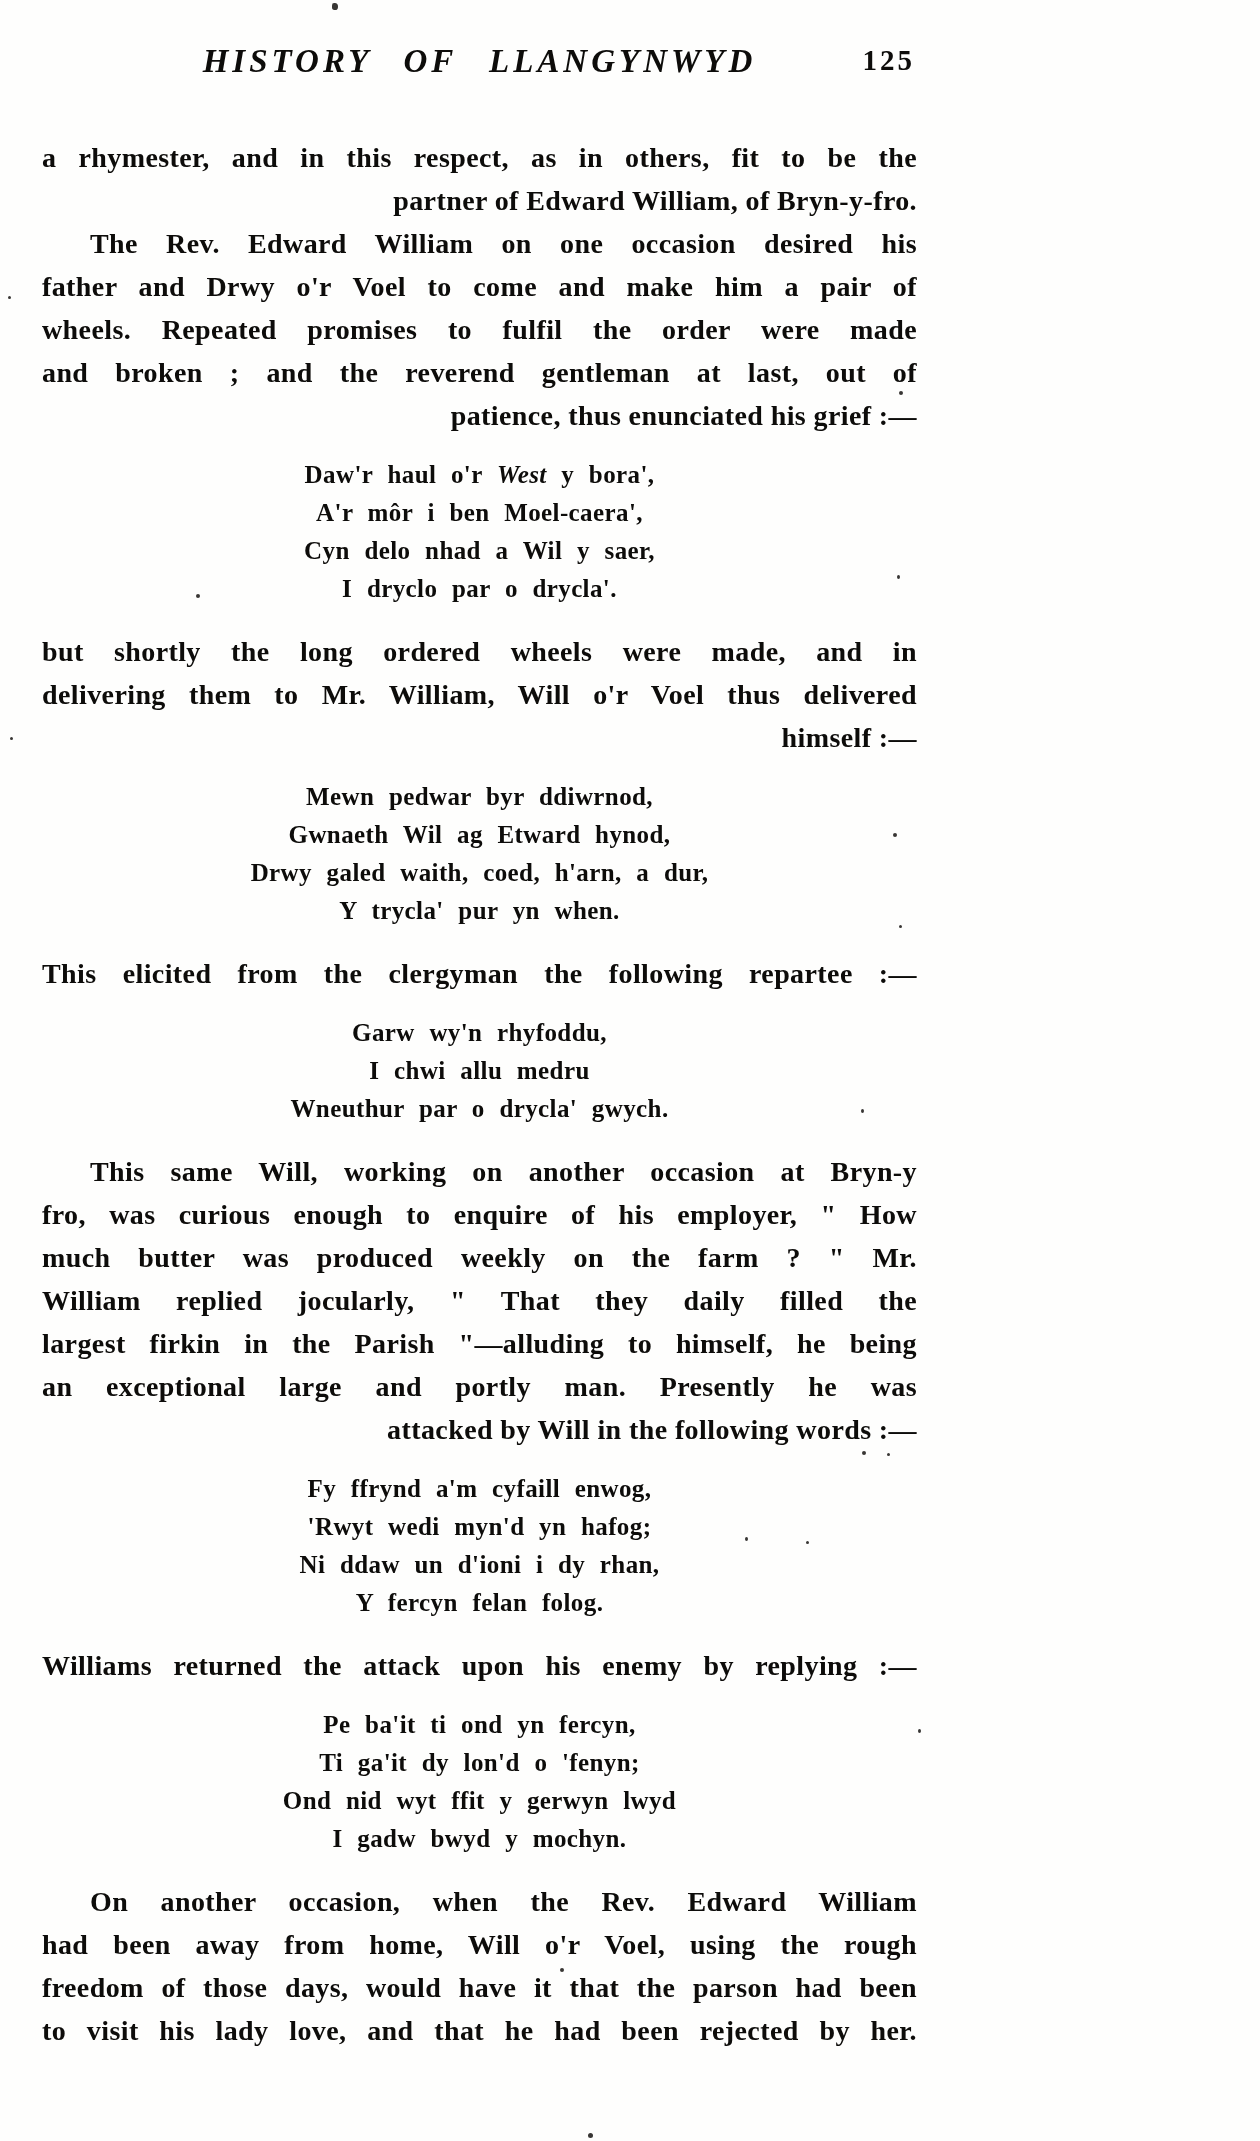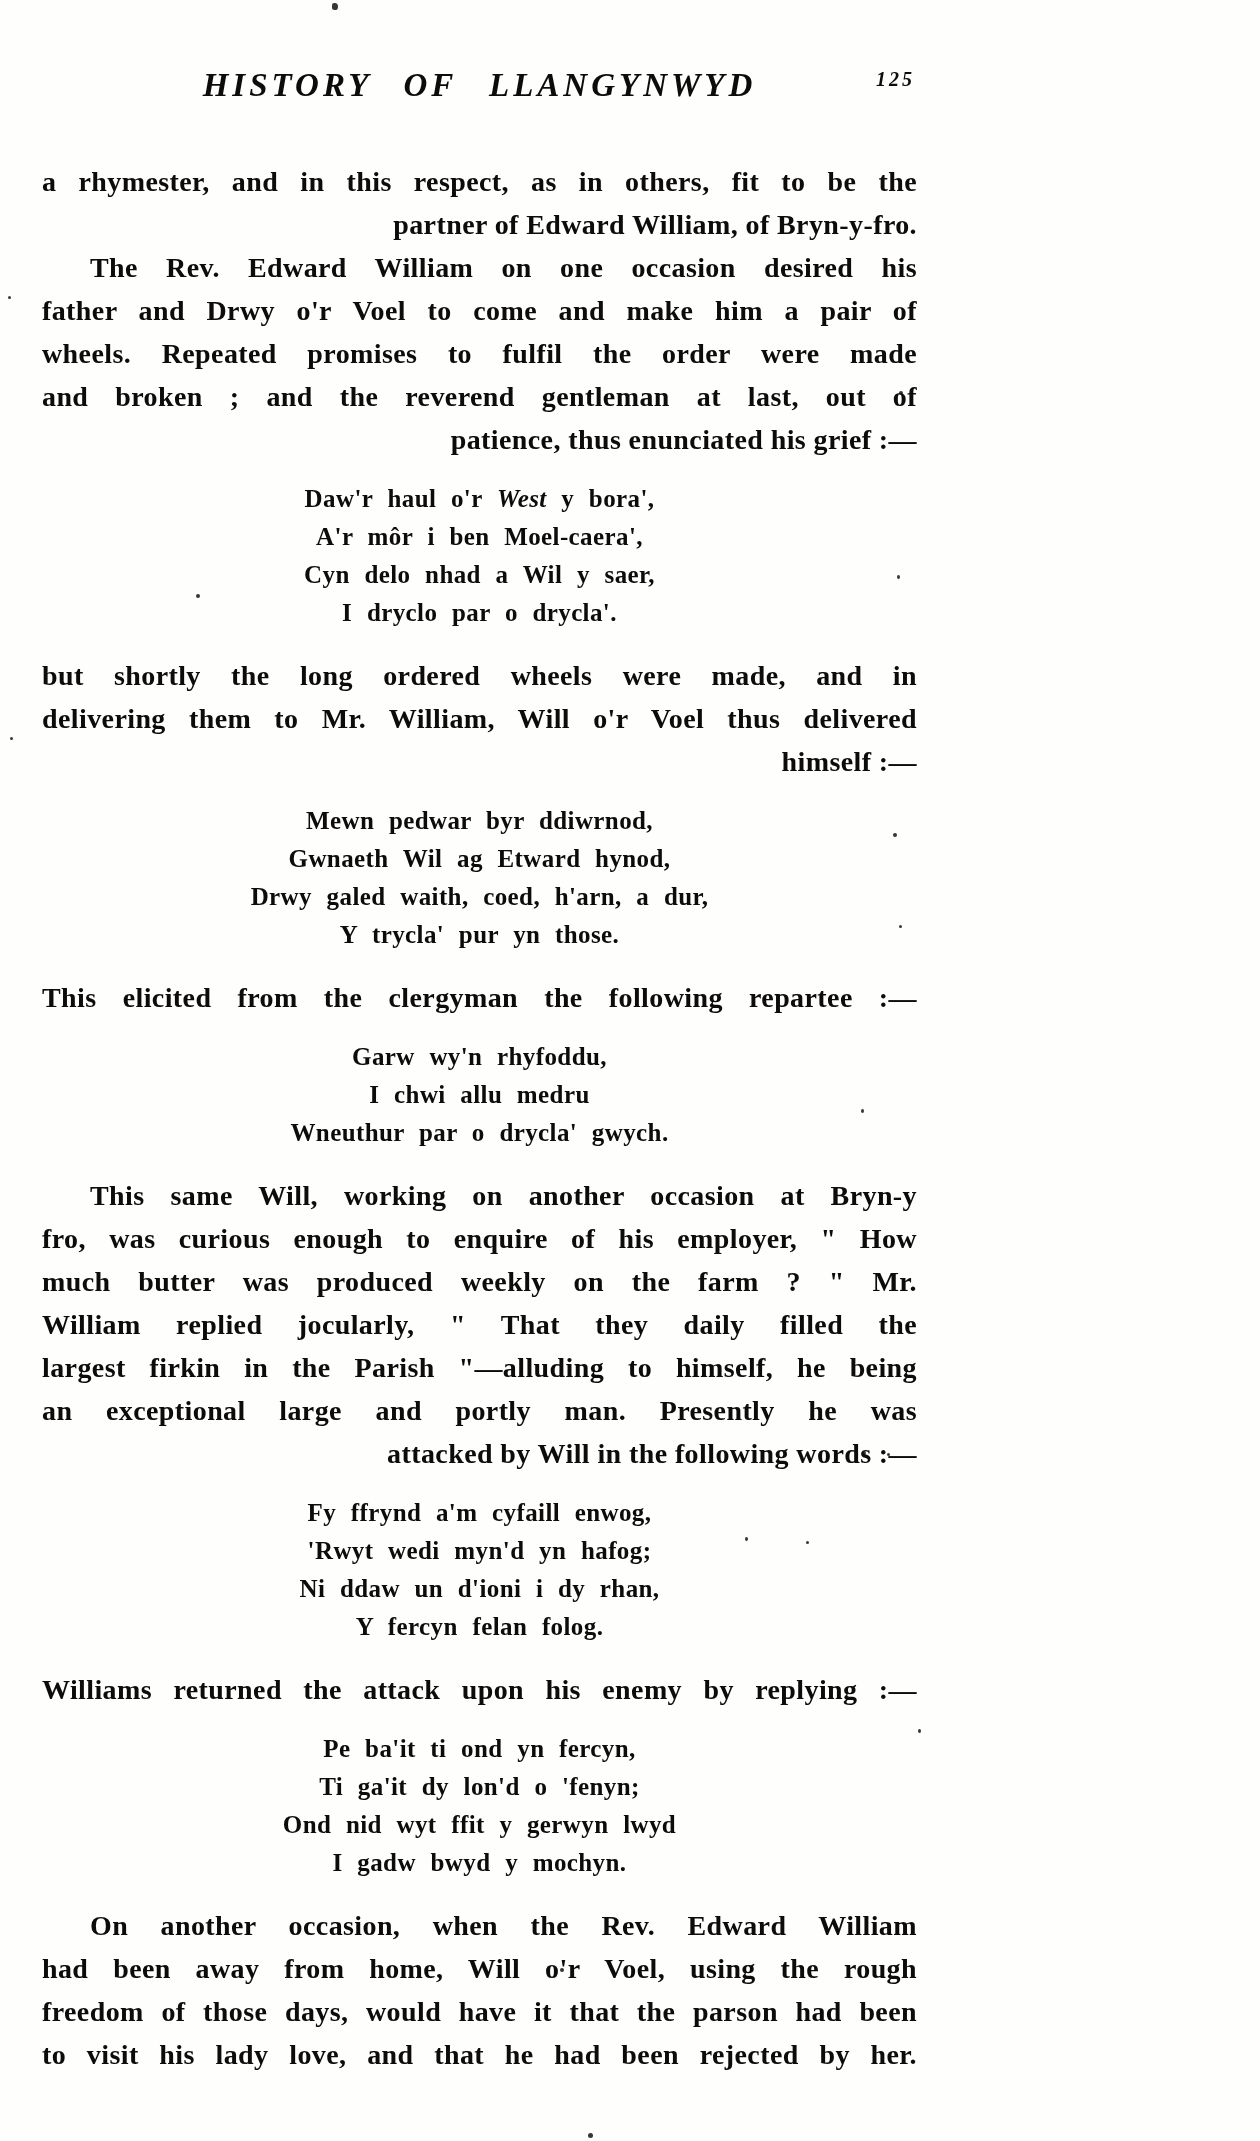--- a/index.html
+++ b/index.html
@@ -7,32 +7,32 @@
     position:relative;
     width:1260px;height:2141px;
     background:#fefefd;
     overflow:hidden;
     color:#0d0c0a;
     font-family:"Liberation Serif","DejaVu Serif",serif;
     font-weight:700;
     -webkit-font-smoothing:antialiased;
   }
   .content{position:absolute;left:42px;top:38px;width:875px;}
-  .pg-header{position:relative;height:46px;margin-bottom:52px;margin-top:24px;}
+  .pg-header{position:relative;height:46px;margin-bottom:52px;}
   .pg-title{
     text-align:center;
     font-style:italic;
     font-size:33px;
     letter-spacing:4px;
     word-spacing:20px;
     line-height:46px;
   }
   .pg-num{
     position:absolute;right:2px;top:6px;
-    font-size:20px;font-style:italic;letter-spacing:3px;
+    font-size:29px;letter-spacing:3px;
   }
   .para{font-size:28px;line-height:43px;letter-spacing:0.4px;}
   .para .ln{min-height:43px;}
   .jl{text-align:justify;text-align-last:justify;}
   .ll{text-align:right;}
   .ind{text-indent:48px;}
   .verse{
     font-size:25px;line-height:38px;
     text-align:center;
     word-spacing:0.32em;letter-spacing:0.4px;
@@ -93,21 +93,21 @@
     <div class="para mt1">
       <div class="ln jl">but shortly the long ordered wheels were made, and in</div>
       <div class="ln jl">delivering them to Mr. William, Will o'r Voel thus delivered</div>
       <div class="ln ll">himself :—</div>
     </div>
 
     <div class="verse">
       <div class="vline">Mewn pedwar byr ddiwrnod,</div>
       <div class="vline">Gwnaeth Wil ag Etward hynod,</div>
       <div class="vline">Drwy galed waith, coed, h'arn, a dur,</div>
-      <div class="vline">Y trycla' pur yn those.</div>
+      <div class="vline">Y trycla' pur yn when.</div>
     </div>
 
     <div class="para mt2">
       <div class="ln jl">This elicited from the clergyman the following repartee :—</div>
     </div>
 
     <div class="verse">
       <div class="vline">Garw wy'n rhyfoddu,</div>
       <div class="vline">I chwi allu medru</div>
       <div class="vline">Wneuthur par o drycla' gwych.</div>

